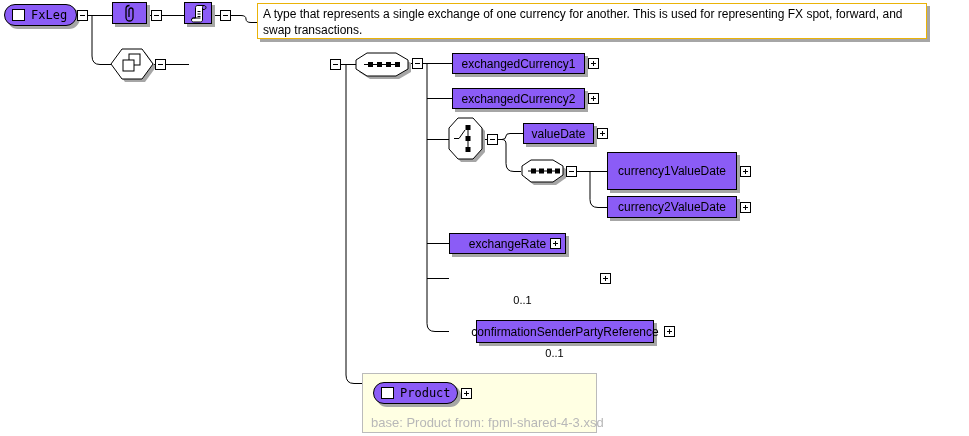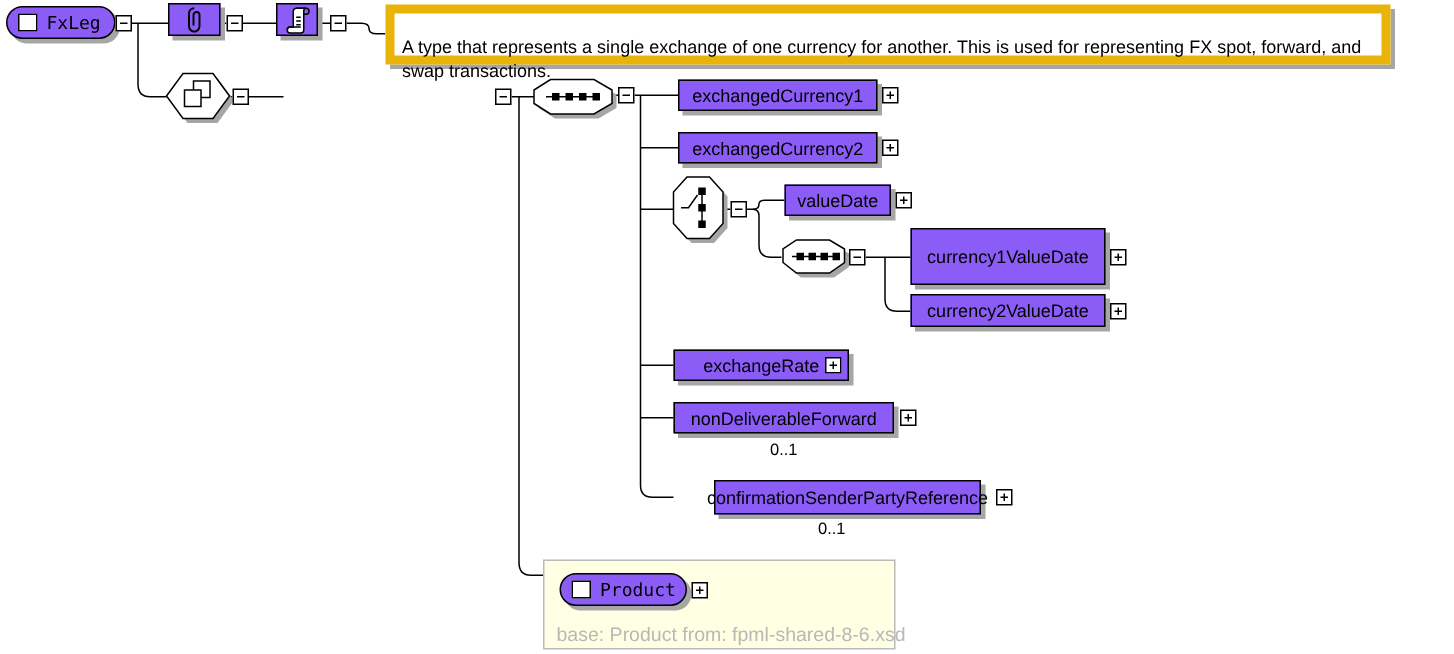--- a/index.html
+++ b/index.html
@@ -18,23 +18,23 @@
   .stadium .lbl{font-family:"DejaVu Sans Mono",monospace;font-size:12px;}
   .ebox{padding:0 4px;}
   .sqicon{display:inline-block;width:13px;height:12px;border:1px solid #000;background:#fff;box-sizing:border-box;flex:none;}
   .pm{
     position:absolute;box-sizing:border-box;width:11px;height:11px;background:#fff;
     border:1px solid #000;display:flex;align-items:center;justify-content:center;cursor:pointer;
   }
   .pm .h{width:5px;height:1px;background:#000;}
   .pm .v{position:absolute;width:1px;height:5px;background:#000;}
   .docbox{
-    position:absolute;box-sizing:border-box;background:#fff;border:6px solid #eab308;
+    position:absolute;box-sizing:border-box;background:#fff;border:1px solid #eab308;
     box-shadow:3px 3px 0 #a6a6a6;font-size:12px;line-height:16px;
-    padding:14px 5px;white-space:normal;
+    padding:2px 5px;white-space:normal;
   }
   .occ{position:absolute;font-size:11px;text-align:center;color:#000;}
   .basepanel{
     position:absolute;box-sizing:border-box;background:#ffffe3;border:1px solid #bbbbbb;
   }
   .basenote{position:absolute;font-size:13px;color:#b8b8b8;white-space:nowrap;}
   .shp{position:absolute;}
 </style>
 </head>
 <body>
@@ -201,23 +201,20 @@
     </div>
 
   <div class="node ebox" style="left:449px;top:233px;width:117px;height:21px;">
     <span>exchangeRate</span>
   </div>
   <div class="pm" style="left:550px;top:238px;">
       <span class="h"></span>
       <span class="v"></span>
     </div>
 
-  <div class="node ebox" style="left:449px;top:268px;width:147px;height:21px;">
-    <span>nonDeliverableForward</span>
-  </div>
   <div class="pm" style="left:600px;top:273px;">
       <span class="h"></span>
       <span class="v"></span>
     </div>
   <div class="occ" style="left:449px;top:294px;width:147px;">0..1</div>
 
   <div class="node ebox" style="left:476px;top:320px;width:178px;height:23px;">
     <span>confirmationSenderPartyReference</span>
   </div>
   <div class="pm" style="left:664px;top:326px;">
@@ -228,15 +225,15 @@
 
   <div class="basepanel" style="left:362px;top:373px;width:235px;height:60px;"></div>
   <div class="node stadium" style="left:373px;top:382px;width:85px;height:22px;">
     <span class="sqicon"></span>
     <span class="lbl">Product</span>
   </div>
   <div class="pm" style="left:461px;top:388px;">
       <span class="h"></span>
       <span class="v"></span>
     </div>
-  <div class="basenote" style="left:371px;top:415px;">base: Product from: fpml-shared-8-6.xsd</div>
+  <div class="basenote" style="left:371px;top:415px;">base: Product from: fpml-shared-4-3.xsd</div>
 
 </div>
 
 </body></html>

